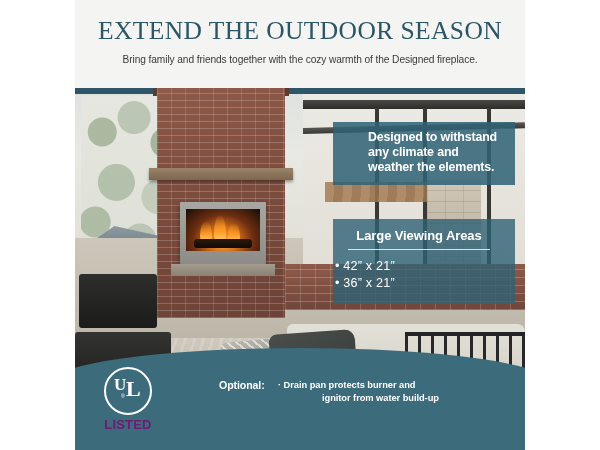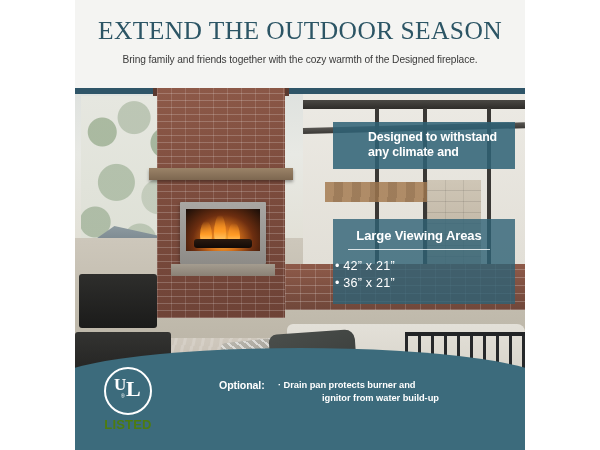--- a/index.html
+++ b/index.html
@@ -439,21 +439,21 @@
     position: absolute;
     left: 15px; top: 24px;
     font-size: 5px;
     color: #ffffff;
   }
   .ul-listed {
     margin-top: 2px;
     font-size: 13px;
     font-weight: bold;
     letter-spacing: 0.2px;
-    color: #4d7c0f;
+    color: #701a75;
   }
 
   .optional-label {
     position: absolute;
     left: 144px;
     top: 31px;
     font-size: 10.6px;
     font-weight: bold;
     color: #ffffff;
     letter-spacing: -0.1px;
@@ -536,20 +536,21 @@
     <div class="rail-top"></div>
     <div class="sofa-seat"></div>
     <div class="pillow-pattern"></div>
     <div class="pillow-dark"></div>
     <div class="ottoman"></div>
   </div>
 
   <div class="callout-climate">
     <span class="ln">Designed to withstand</span>
     <span class="ln">any climate and</span>
+    <span class="ln">weather the elements.</span>
   </div>
 
   <div class="callout-sizes">
     <div class="cs-title">Large Viewing Areas</div>
     <div class="cs-rule"></div>
     <div class="cs-item">• 42” x 21”</div>
     <div class="cs-item">• 36” x 21”</div>
   </div>
 
   <div class="footer-panel">

